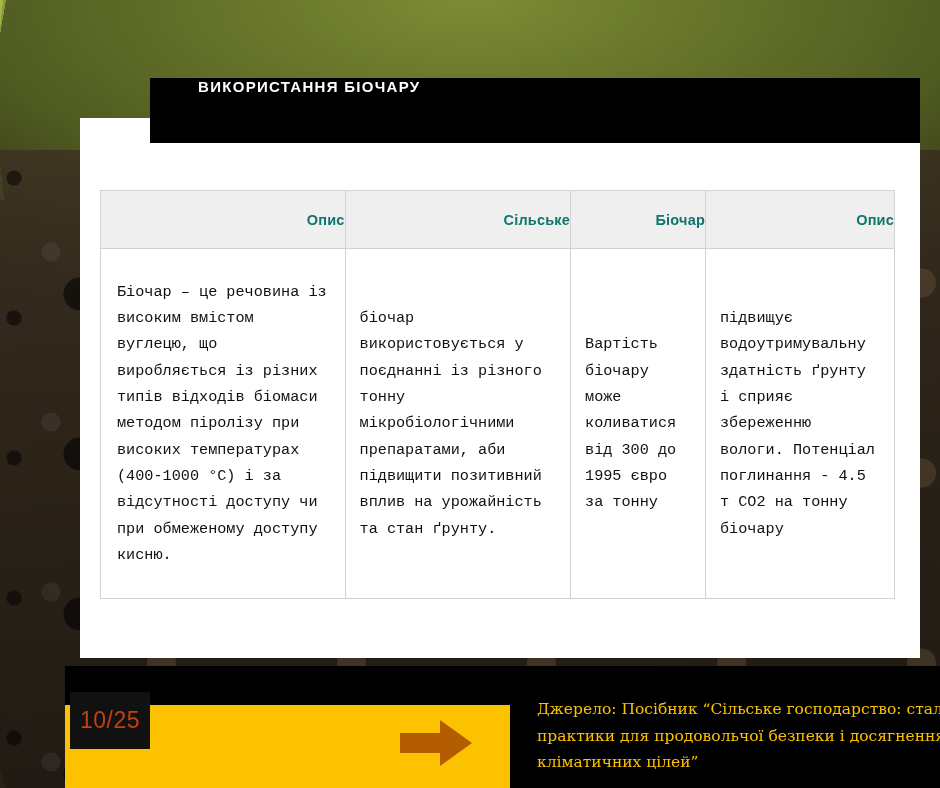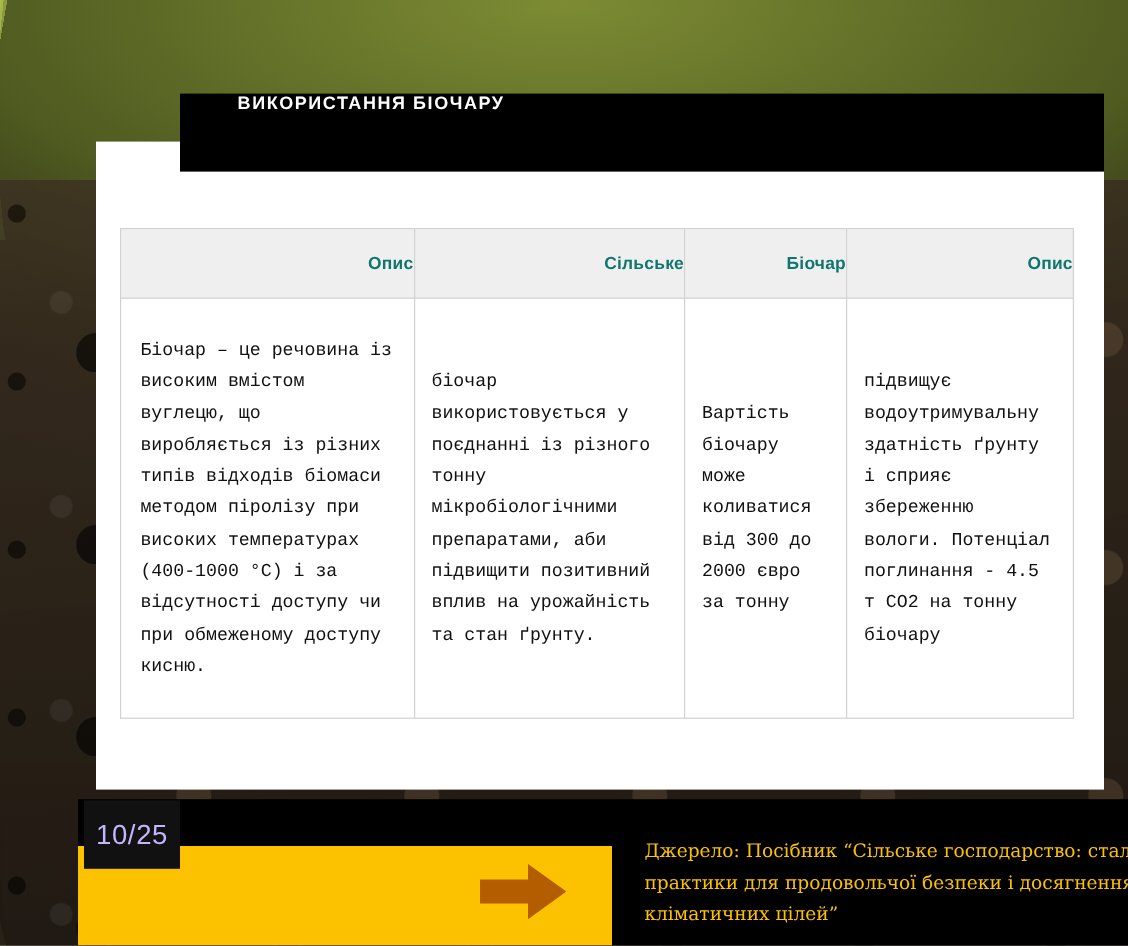--- a/index.html
+++ b/index.html
@@ -137,25 +137,25 @@
     position: absolute;
     left: 0;
     bottom: 0;
     width: 445px;
     height: 83px;
     background: #fcc200;
   }
   .slide-number {
     position: absolute;
     left: 70px;
-    bottom: 64px;
+    bottom: 39px;
     width: 80px;
     height: 57px;
     background: #111111;
-    color: #c4b5fd;
+    color: #c2410c;
     font-size: 23px;
     display: flex;
     align-items: center;
     justify-content: center;
     letter-spacing: .5px;
   }
   .arrow {
     position: absolute;
     left: 335px;
     bottom: 22px;
@@ -200,21 +200,21 @@
         <th>Опис</th>
         <th>Сільське</th>
         <th>Біочар</th>
         <th>Опис</th>
       </tr>
     </thead>
     <tbody>
       <tr>
         <td class="cell-desc">Біочар – це речовина із високим вмістом вуглецю, що виробляється із різних типів відходів біомаси методом піролізу при високих температурах (400-1000 °C) і за відсутності доступу чи при обмеженому доступу кисню.</td>
         <td>біочар використовується у поєднанні із різного тонну мікробіологічними препаратами, аби підвищити позитивний вплив на урожайність та стан ґрунту.</td>
-        <td>Вартість біочару може коливатися від 300 до 2000 євро за тонну</td>
+        <td>Вартість біочару може коливатися від 300 до 1995 євро за тонну</td>
         <td>підвищує водоутримувальну здатність ґрунту і сприяє збереженню вологи. Потенціал поглинання - 4.5 т CO2 на тонну біочару</td>
       </tr>
     </tbody>
   </table>
 </div>
 
 <div class="bottom-bar">
   <div class="yellow-bar"></div>
 
   <svg class="arrow" viewBox="0 0 72 46">

